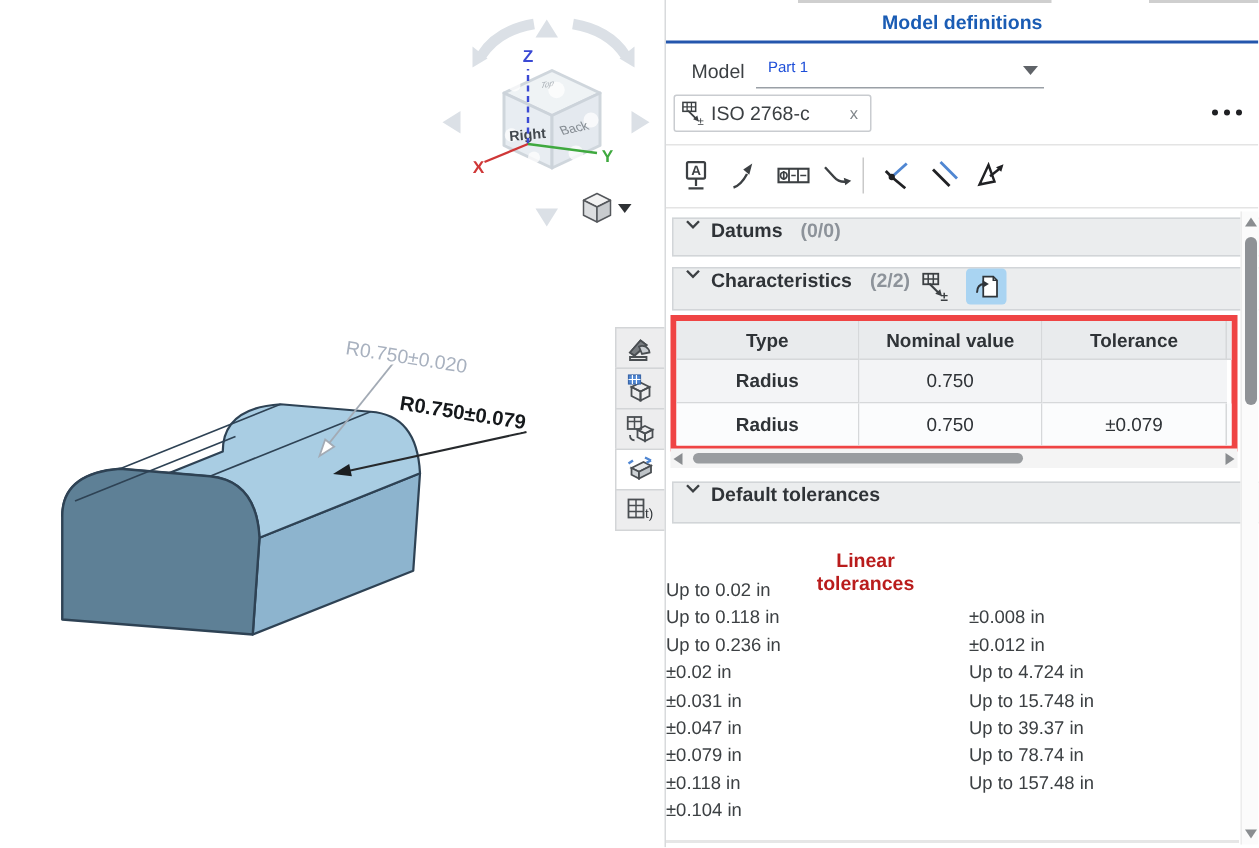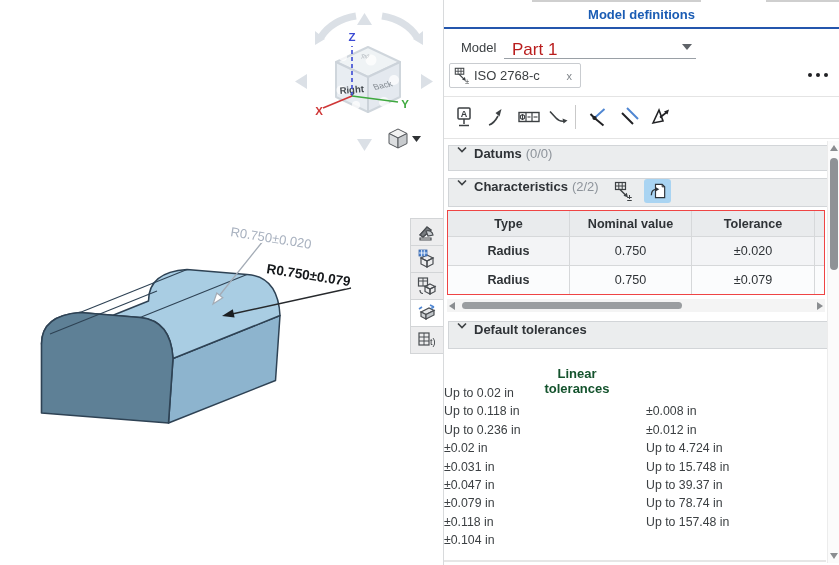--- a/index.html
+++ b/index.html
@@ -7,57 +7,57 @@
        font-family:"Liberation Sans",sans-serif;color:#2f3337;}
   .abs{position:absolute;}
   
   #panel{position:absolute;left:443px;top:0;width:396px;height:565px;background:#fff;
          border-left:1px solid #d8dadc;box-sizing:border-box;}
   .panel-title{position:absolute;left:0;top:7px;width:100%;text-align:center;
                font-size:13px;font-weight:bold;color:#1a5cb4;}
   .title-rule{position:absolute;left:0;top:27px;width:100%;height:2px;background:#2456ad;}
   .toptab{position:absolute;top:0;height:2px;background:#cfcfcf;}
   .model-label{position:absolute;left:17px;top:40px;font-size:13px;color:#3c4043;}
-  .model-value{position:absolute;left:68px;top:40px;font-size:17px;color:#b91c1c;}
+  .model-value{position:absolute;left:68px;top:40px;font-size:10px;color:#1d4ed8;}
   .model-underline{position:absolute;left:60px;top:58px;width:192px;height:1px;background:#9aa0a6;}
   .caret-down{position:absolute;width:0;height:0;border-left:5px solid transparent;
               border-right:5px solid transparent;border-top:6px solid #5f6368;}
   .chip{position:absolute;left:5px;top:63px;width:132px;height:25px;border:1px solid #c9ccd0;
         border-radius:2px;background:#fff;display:flex;align-items:center;box-sizing:border-box;}
   .chip-label{font-size:13px;color:#3c4043;margin-left:3px;flex:1;}
   .chip-x{font-size:11px;color:#80868b;margin-right:8px;cursor:pointer;}
   .dots{position:absolute;left:364px;top:73px;display:flex;gap:4px;}
   .dots i{width:4px;height:4px;border-radius:50%;background:#202124;display:block;}
   .divider{position:absolute;left:0;width:100%;height:1px;background:#e4e4e4;}
   .tool{position:absolute;top:104px;width:26px;height:26px;display:flex;align-items:center;justify-content:center;}
   .toolsep{position:absolute;top:105px;width:1px;height:24px;background:#c9c9c9;}
   .hdr{position:absolute;left:4px;width:447px;background:#ebedee;border:1px solid #d2d5d8;
        box-sizing:border-box;display:flex;align-items:flex-start;font-size:13px;font-weight:bold;color:#2f3337;}
   .hdr .chev{margin:0 7px 0 8px;display:flex;}
-  .hdr .cnt{font-weight:normal;color:#8d939a;margin-left:4px;}
+  .hdr .cnt{font-weight:bold;color:#8d939a;margin-left:12px;}
   .hdr-btn{position:absolute;display:flex;align-items:center;justify-content:center;}
   .hdr-btn.hl{background:#a9d4f2;border-radius:3px;}
   
-  #char-table{position:absolute;left:3px;top:210px;width:378px;border:1px solid #ef4444;box-sizing:border-box;}
+  #char-table{position:absolute;left:3px;top:210px;width:378px;border:4px solid #ef4444;box-sizing:border-box;}
   .trow{display:grid;grid-template-columns:122px 122px 123px 1fr;}
   .trow>div{border-right:1px solid #d6d8da;border-bottom:1px solid #d6d8da;display:flex;
             align-items:center;justify-content:center;font-size:12.6px;box-sizing:border-box;}
   .trow>div:last-child{border-right:none;}
   .trow.thead>div{height:26px;font-weight:bold;background:#e9ebed;}
   .trow.tr1>div{height:29px;background:#f3f4f6;}
   .trow.tr2>div{height:28px;background:#fbfcfd;border-bottom:none;}
   .trow .tcol1{font-weight:bold;}
   
   .hscroll{position:absolute;left:3px;top:299px;width:378px;height:13px;background:#f4f4f4;}
   .hthumb{position:absolute;left:15px;top:3px;width:220px;height:7px;background:#9a9da0;border-radius:4px;}
   .harrow{position:absolute;top:3px;width:0;height:0;}
   .harrow.left{left:2px;border-top:4px solid transparent;border-bottom:4px solid transparent;border-right:6px solid #8a8d90;}
   .harrow.right{right:2px;border-top:4px solid transparent;border-bottom:4px solid transparent;border-left:6px solid #8a8d90;}
   
-  .lin-title{position:absolute;left:83px;top:366px;width:100px;text-align:center;font-size:13px;font-weight:bold;color:#14532d;}
+  .lin-title{position:absolute;left:83px;top:366px;width:100px;text-align:center;font-size:13px;font-weight:bold;color:#b91c1c;}
   .lin-grid{position:absolute;left:0;top:384px;width:382px;display:grid;
             grid-template-columns:184px 150px;column-gap:18px;row-gap:0;font-size:12.3px;color:#3c4043;}
   .lin-grid span{line-height:18.4px;}
   .lin-range{text-align:left;}
   
   #vscroll{position:absolute;left:383px;top:141px;width:13px;height:422px;background:#fbfbfb;border-left:1px solid #ececec;box-sizing:border-box;}
   .vthumb{position:absolute;left:2px;top:17px;width:8px;height:112px;background:#8f9296;border-radius:4px;}
   .varrow{position:absolute;left:2px;width:0;height:0;border-left:4px solid transparent;border-right:4px solid transparent;}
   .varrow.up{top:4px;border-bottom:6px solid #8a8d90;}
   .varrow.down{bottom:4px;border-top:6px solid #8a8d90;}
@@ -329,21 +329,20 @@
     <div id="char-table">
       <div class="trow thead">
         <div>Type</div>
         <div>Nominal value</div>
         <div>Tolerance</div>
         <div></div>
       </div>
       <div class="trow tr1">
         <div class="tcol1">Radius</div>
         <div>0.750</div>
-        <div>±0.020</div>
         <div></div>
       </div>
       <div class="trow tr2">
         <div class="tcol1">Radius</div>
         <div>0.750</div>
         <div>±0.079</div>
         <div></div>
       </div>
     </div>
 

